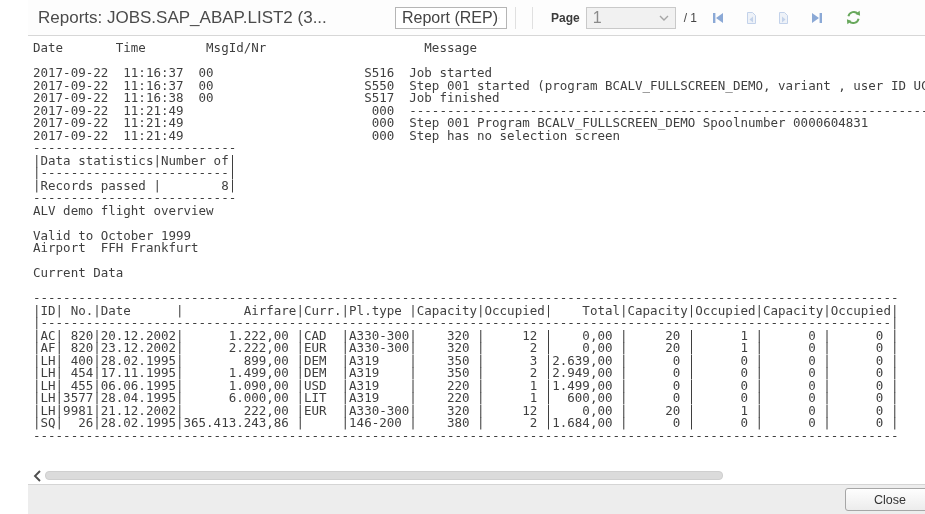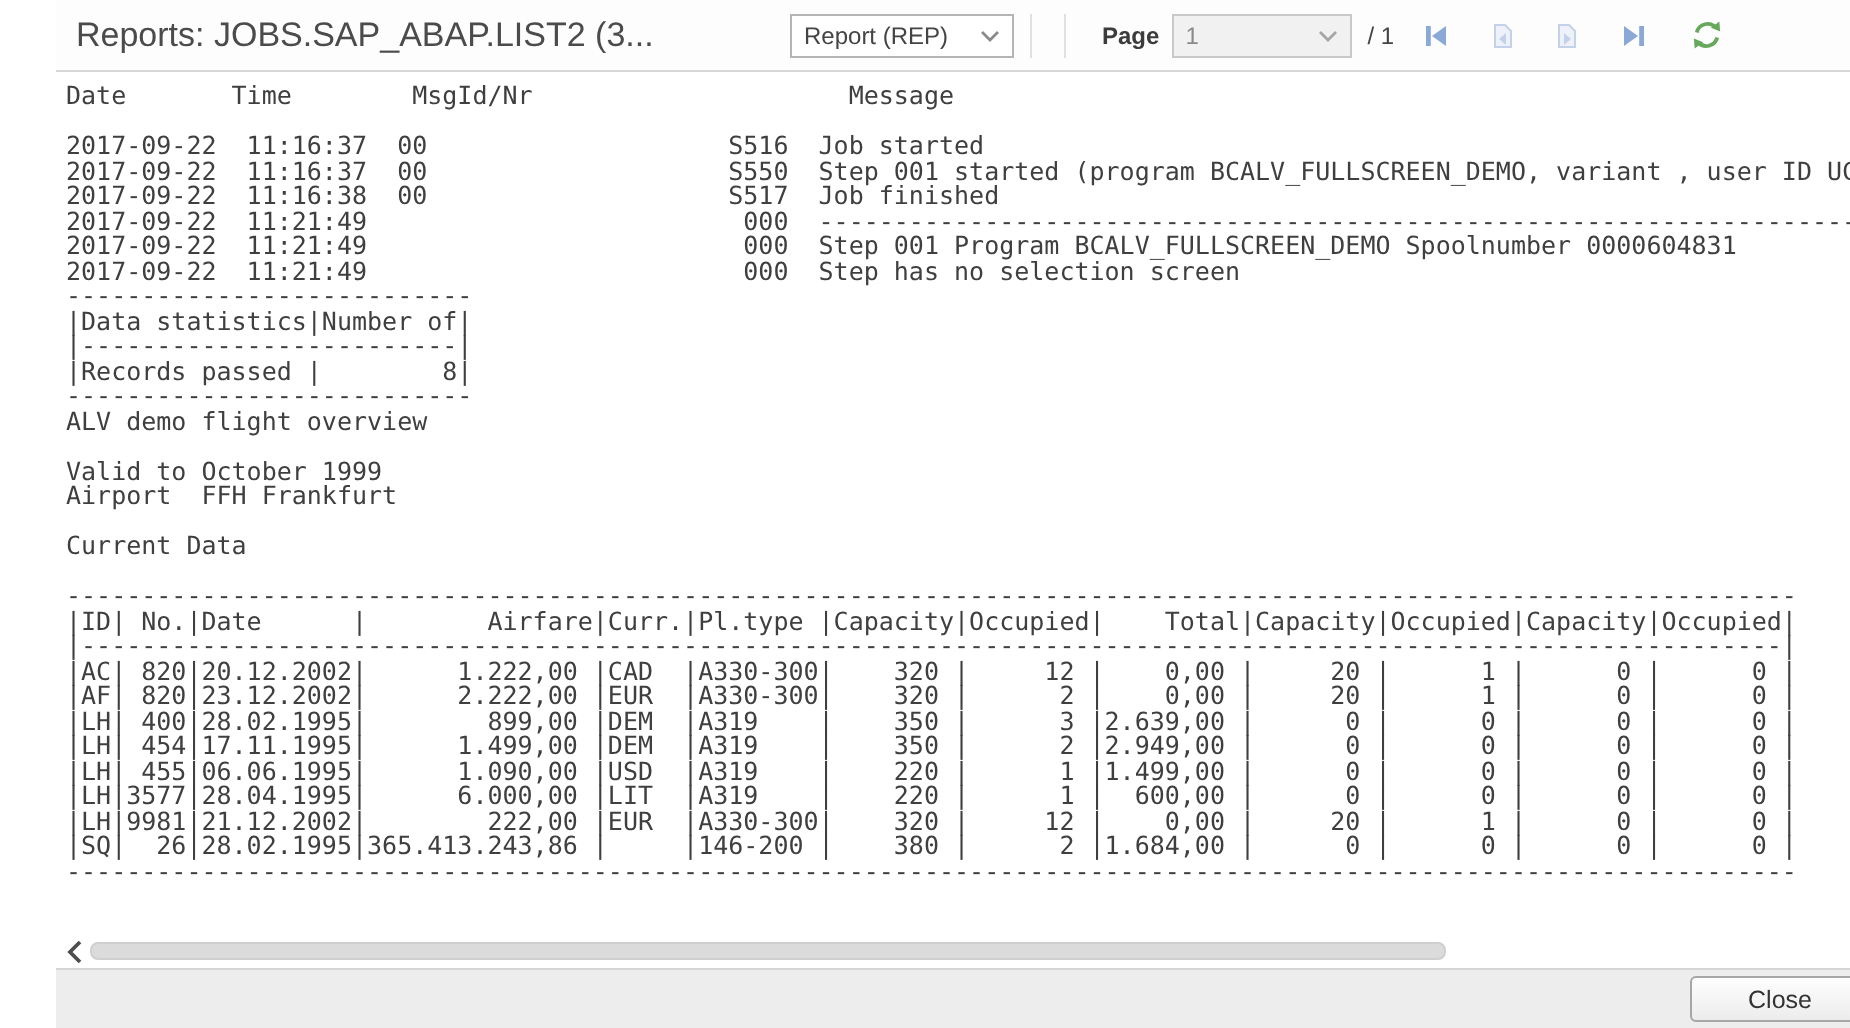--- a/index.html
+++ b/index.html
@@ -8,21 +8,21 @@
   .window { position:relative; width:925px; height:514px; background:#fff;margin-left:28px; }
 
   
   .toolbar { position:absolute; top:0; left:0; right:0; height:36px;
              display:flex; align-items:center; background:#fdfdfd;
              border-bottom:1px solid #d7d7d7; white-space:nowrap; }
   .title { margin-left:10px; font-size:17px; color:#4b4b4b; min-width:353px;
            overflow:hidden; }
   .select { height:22px; border:1px solid #b5b5b5; background:#fff;
             display:flex; align-items:center; justify-content:space-between;
-            padding:0 6px; font-size:12px; color:#444; cursor:pointer;text-align:right; }
+            padding:0 6px; font-size:16px; color:#444; cursor:pointer;text-align:right; }
   .select.report { width:112px; margin-left:4px; }
   .select.page { width:90px; margin-left:6px; background:#f1f1f1;
                  border-color:#c9c9c9; color:#8a8a8a; }
   .vdiv { width:1px; height:22px; background:#e0e0e0; margin:0 8px; }
   .btn-latest { height:22px; margin-left:0; padding:0 11px; font-size:12px;
                 color:#a3a3a3; background:#f8f8f8; border:1px solid #c9c9c9; }
   .page-label { font-size:12px; font-weight:bold; color:#3c3c3c; margin-left:10px; }
   .page-count { font-size:12px; color:#444; margin:0 8px; }
   .icon-btn { width:26px; height:22px; border:none; background:transparent;
               display:flex; align-items:center; justify-content:center;

